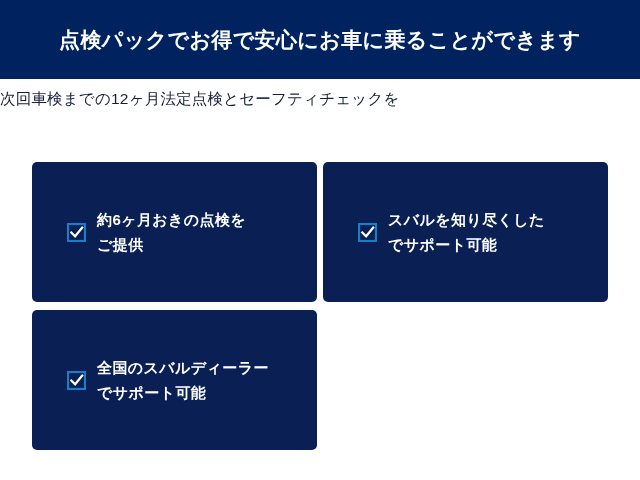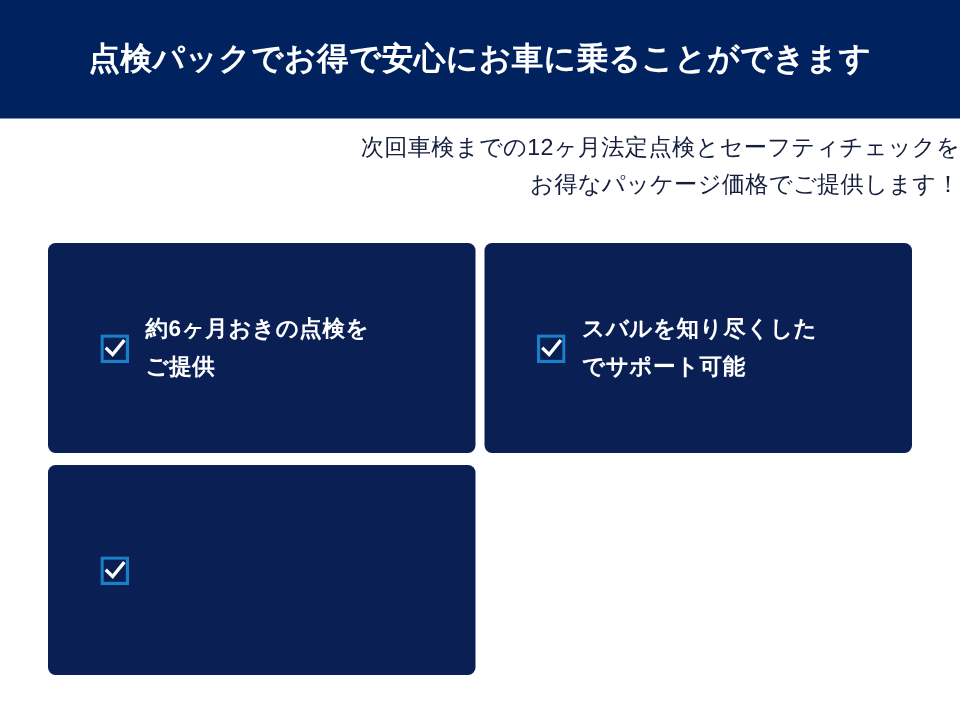--- a/index.html
+++ b/index.html
@@ -42,21 +42,21 @@
     white-space: nowrap;
     text-align: center;
   }
 
   
   .subtitle-block {
     position: absolute;
     left: 0;
     top: 86px;
     width: 640px;
-    text-align: right;
+    text-align: left;
   }
   .subtitle-line {
     color: #151f3d;
     font-size: 15.5px;
     font-weight: normal;
     line-height: 25px;
     letter-spacing: 0.2px;
     white-space: nowrap;
   }
 
@@ -113,21 +113,20 @@
 <body>
 
 <div class="page">
 
   <div class="header-band">
     <div class="header-title">点検パックでお得で安心にお車に乗ることができます</div>
   </div>
 
   <div class="subtitle-block">
     <div class="subtitle-line">次回車検までの12ヶ月法定点検とセーフティチェックを</div>
-    <div class="subtitle-line">お得なパッケージ価格でご提供します！</div>
   </div>
 
   <div class="card-grid">
 
     <div class="card">
       <div class="card-inner">
         <svg class="check-icon" viewBox="0 0 19 19">
           <rect x="1" y="1" width="17" height="17" fill="none" stroke="#1b7fc8" stroke-width="2.2"></rect>
           <path d="M4.3 9.6 L8.1 13.3 L15.2 4.6" fill="none" stroke="#ffffff" stroke-width="2.2" stroke-linecap="square" stroke-linejoin="miter"></path>
         </svg>
@@ -151,18 +150,22 @@
       </div>
     </div>
 
 
     <div class="card">
       <div class="card-inner">
         <svg class="check-icon" viewBox="0 0 19 19">
           <rect x="1" y="1" width="17" height="17" fill="none" stroke="#1b7fc8" stroke-width="2.2"></rect>
           <path d="M4.3 9.6 L8.1 13.3 L15.2 4.6" fill="none" stroke="#ffffff" stroke-width="2.2" stroke-linecap="square" stroke-linejoin="miter"></path>
         </svg>
+        <div class="card-text">
+          <span class="tline">全国のスバルディーラー</span>
+          <span class="tline">でサポート可能</span>
+        </div>
       </div>
     </div>
 
   </div>
 
 </div>
 
 </body></html>

